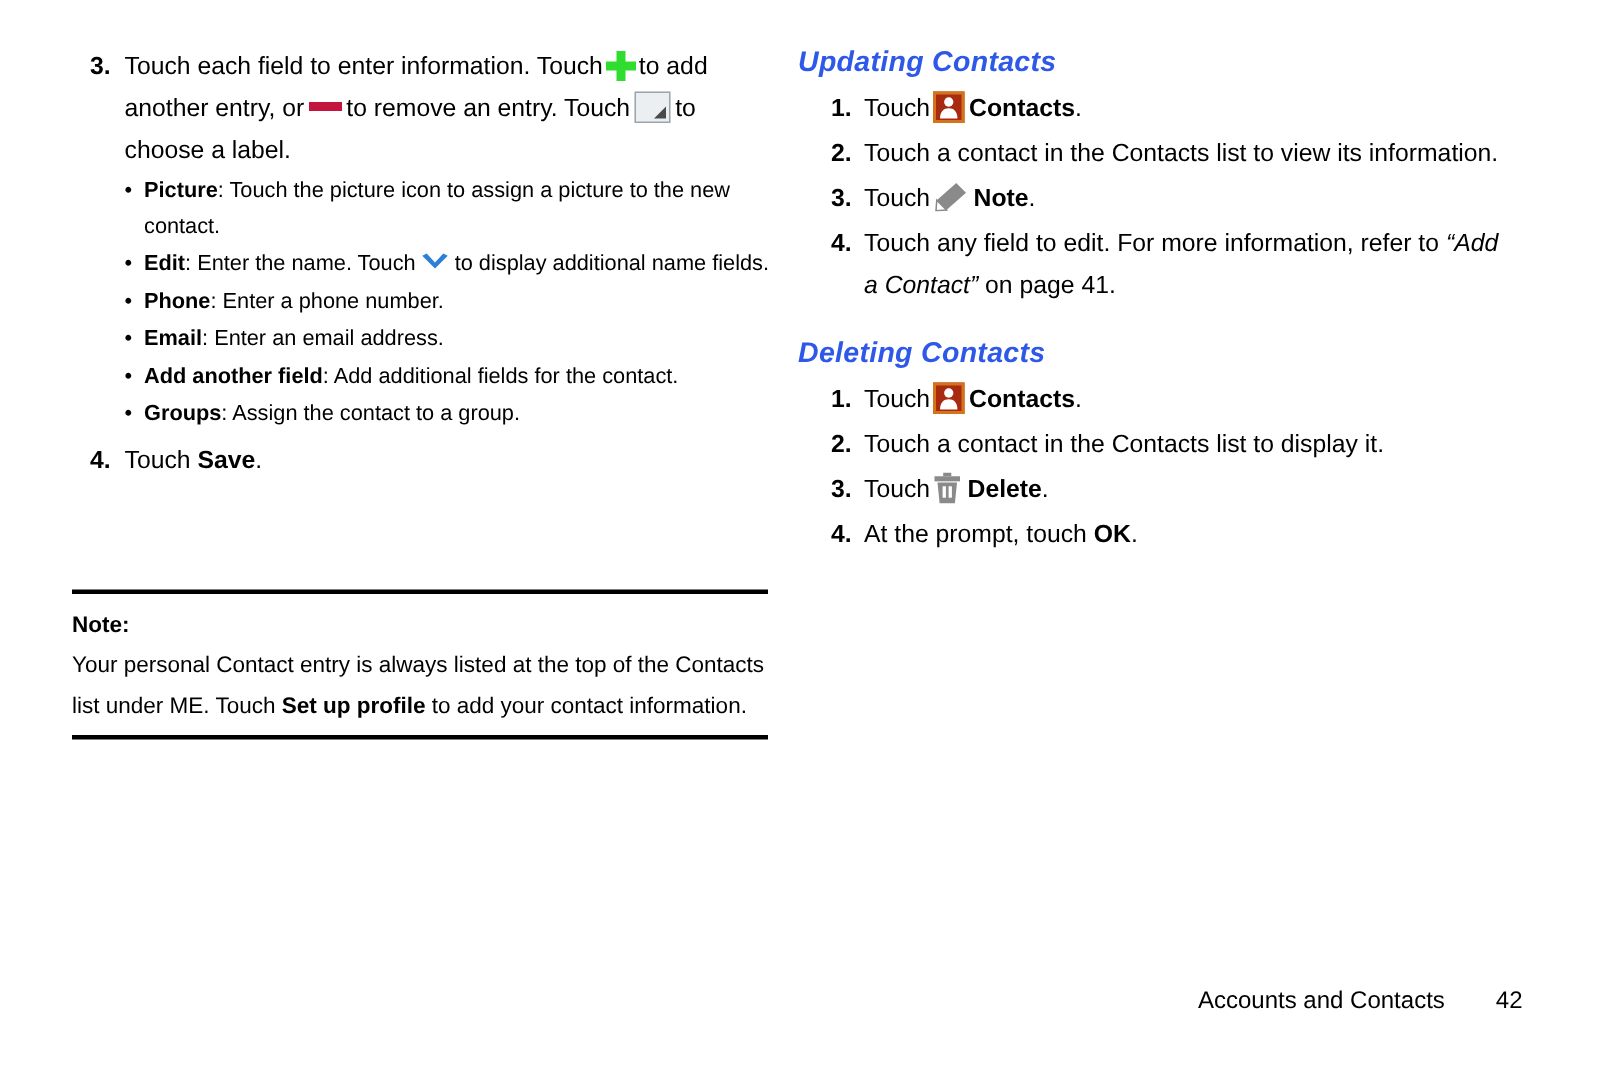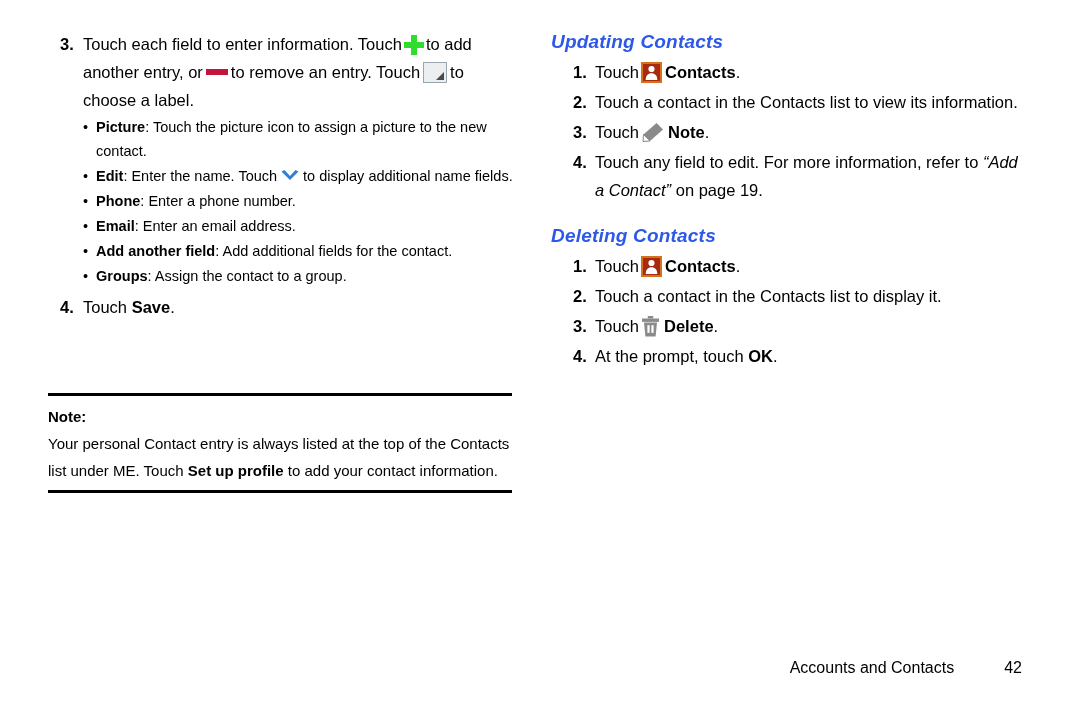--- a/index.html
+++ b/index.html
@@ -24,21 +24,21 @@
 
   
   .col-left {
     position: absolute;
     left: 48px;
     top: 30px;
     width: 472px;
   }
   .col-right {
     position: absolute;
-    left: 551px;
+    left: 532px;
     top: 30px;
     width: 470px;
   }
 
   
   .step {
     display: flex;
     align-items: flex-start;
     margin-bottom: 2px;
   }
@@ -122,27 +122,27 @@
     font-size: 19px;
     line-height: 24px;
     letter-spacing: 0.2px;
     margin: 0 0 4px 0;
   }
   .heading.second { margin-top: 20px; }
 
   
   .footer {
     position: absolute;
-    right: 58px;
+    right: 65px;
     bottom: 42px;
     font-size: 16px;
     line-height: 20px;
     display: flex;
     align-items: baseline;
-    gap: 50px;
+    gap: 34px;
   }
 
   
   .icon {
     display: inline-block;
     vertical-align: -4px;
     position: relative;
   }
 
   
@@ -287,21 +287,21 @@
     <div class="step">
       <div class="step-num">3.</div>
       <div class="step-body"><span>Touch</span><span class="icon icon-edit"><svg width="23" height="20" viewBox="0 0 23 20">
               <path d="M15.5 1 L22 7.5 L9 19 L2 19.5 L2.5 12.5 Z" fill="#8a8a8a"></path>
               <path d="M2.5 12.5 L9 19 L2 19.5 Z" fill="#ffffff" stroke="#8a8a8a" stroke-width="1"></path>
             </svg></span><b>Note</b><span>.</span></div>
     </div>
 
     <div class="step">
       <div class="step-num">4.</div>
-      <div class="step-body"><span>Touch any field to edit. For more information, refer to</span> <span class="ital">“Add a Contact”</span> <span>on page 19.</span></div>
+      <div class="step-body"><span>Touch any field to edit. For more information, refer to</span> <span class="ital">“Add a Contact”</span> <span>on page 41.</span></div>
     </div>
 
     <h2 class="heading second">Deleting Contacts</h2>
 
     <div class="step">
       <div class="step-num">1.</div>
       <div class="step-body"><span>Touch</span><span class="icon icon-contacts"><svg width="17" height="17" viewBox="0 0 17 17">
               <circle cx="8.5" cy="5" r="3.1" fill="#ffffff"></circle>
               <path d="M2.7 16 C2.7 11.3 5.2 9.2 8.5 9.2 C11.8 9.2 14.3 11.3 14.3 16 Z" fill="#ffffff"></path>
             </svg></span><b>Contacts</b><span>.</span></div>

